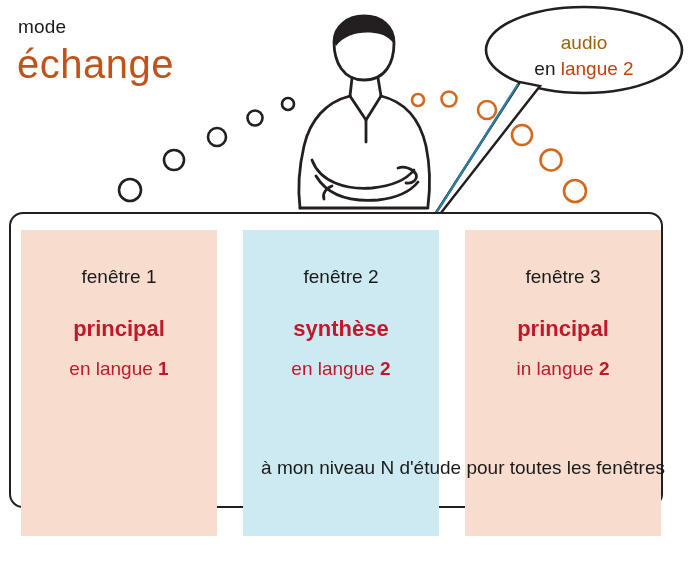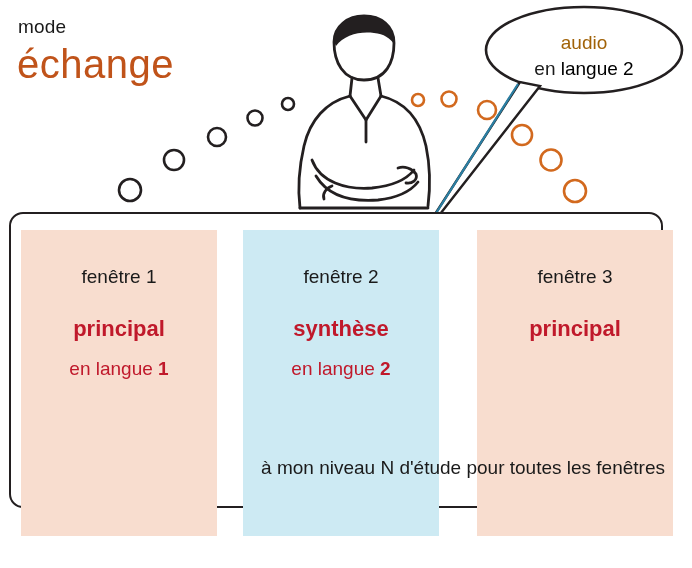--- a/index.html
+++ b/index.html
@@ -58,21 +58,21 @@
   }
   .bubble-line2 {
     position: absolute;
     left: 0;
     top: 52px;
     width: 200px;
     text-align: center;
     font-size: 19px;
     color: #1a1a1a;
   }
-  .orange-word { color: #000000; }
+  .orange-word { color: #c2410c; }
 
   
   .panel {
     position: absolute;
     left: 9px;
     top: 212px;
     width: 654px;
     height: 296px;
     border: 2px solid #231f20;
     border-radius: 14px;
@@ -82,21 +82,21 @@
 
   .col {
     position: absolute;
     top: 16px;
     width: 196px;
     height: 306px;
     box-sizing: border-box;
   }
   .col-1 { left: 10px;  background: #f8ddcf; }
   .col-2 { left: 232px; background: #cdeaf3; }
-  .col-3 { left: 466px; background: #f8ddcf; }
+  .col-3 { left: 454px; background: #f8ddcf; }
 
   .col-title {
     position: absolute;
     left: 0;
     top: 36px;
     width: 100%;
     text-align: center;
     font-size: 19px;
     color: #1a1a1a;
   }
@@ -216,18 +216,19 @@
 
     <div class="col col-2">
       <div class="col-title">fenêtre 2</div>
       <div class="col-main">synthèse</div>
       <div class="col-sub"><span>en langue </span><b>2</b></div>
     </div>
 
     <div class="col col-3">
       <div class="col-title">fenêtre 3</div>
       <div class="col-main">principal</div>
+      <div class="col-sub"><span>in langue </span><b>2</b></div>
     </div>
 
     <div class="footer-note">à mon niveau N d'étude pour toutes les fenêtres</div>
   </div>
 
 </div>
 
 </body></html>

